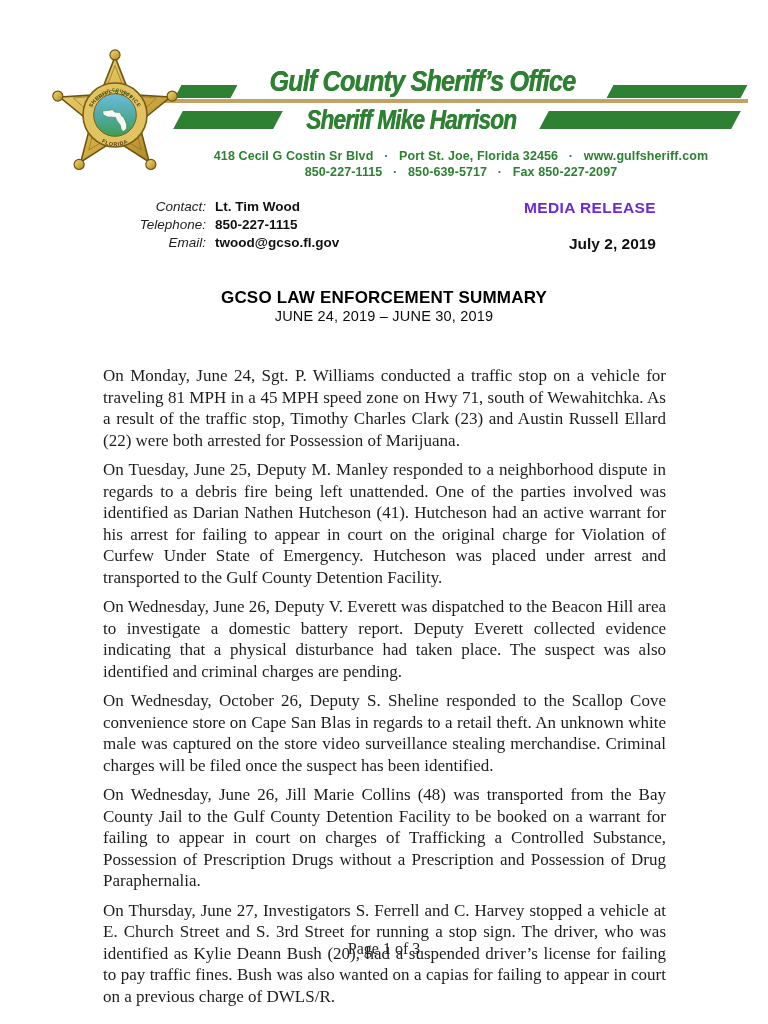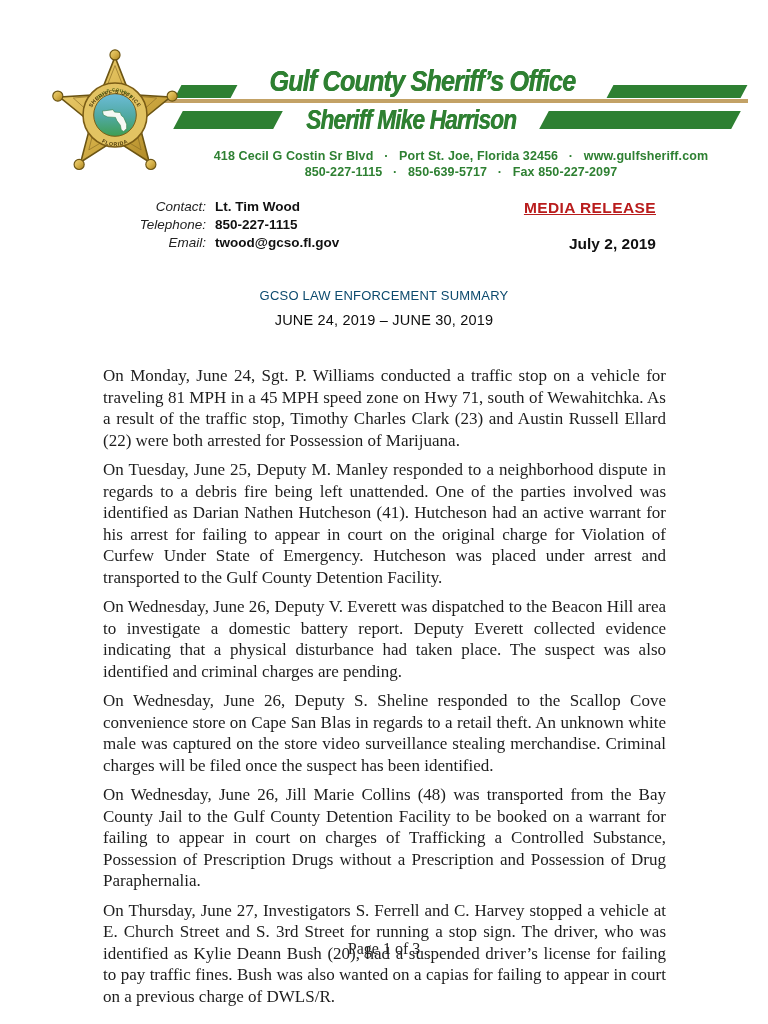--- a/index.html
+++ b/index.html
@@ -65,26 +65,26 @@
   .contact-grid{
     position:absolute;left:118px;top:198px;
     display:grid;grid-template-columns:88px auto;column-gap:9px;
     font-size:13.5px;line-height:18px;
   }
   .contact-label{font-style:italic;text-align:right;color:#222;}
   .contact-value{font-weight:bold;color:#111;}
   .release{
     position:absolute;right:112px;top:199px;text-align:right;
   }
-  .release-title{font-size:15.5px;letter-spacing:.4px;color:#b91c1c;font-weight:600;text-decoration:underline;}
+  .release-title{font-size:15.5px;letter-spacing:.4px;color:#6d28d9;font-weight:600;}
   .release-date{font-size:15.5px;margin-top:18px;color:#111;font-weight:600;}
   
   .summary-head{position:absolute;left:0;right:0;top:288px;text-align:center;}
-  .summary-title{font-size:13px;font-weight:normal;letter-spacing:.2px;color:#0c4a6e;}
-  .summary-range{font-size:14.5px;font-weight:normal;margin-top:9px;letter-spacing:.2px;color:#0d0d0d;}
+  .summary-title{font-size:17px;font-weight:bold;letter-spacing:.2px;color:#000000;}
+  .summary-range{font-size:14.5px;font-weight:normal;letter-spacing:.2px;color:#0d0d0d;}
   
   .body-text{
     position:absolute;left:103px;right:102px;top:365px;
     font-family:"Liberation Serif",serif;
     font-size:17px;line-height:21.5px;
     text-align:justify;color:var(--text);
   }
   .body-text p{margin:0 0 8px 0;}
   
   .page-footer{
@@ -174,20 +174,20 @@
 
   <div class="summary-head">
     <div class="summary-title">GCSO LAW ENFORCEMENT SUMMARY</div>
     <div class="summary-range">JUNE 24, 2019 – JUNE 30, 2019</div>
   </div>
 
   <div class="body-text">
     <p>On Monday, June 24, Sgt. P. Williams conducted a traffic stop on a vehicle for traveling 81 MPH in a 45 MPH speed zone on Hwy 71, south of Wewahitchka.  As a result of the traffic stop, Timothy Charles Clark (23) and Austin Russell Ellard (22) were both arrested for Possession of Marijuana.</p>
     <p>On Tuesday, June 25, Deputy M. Manley responded to a neighborhood dispute in regards to a debris fire being left unattended.  One of the parties involved was identified as Darian Nathen Hutcheson (41).  Hutcheson had an active warrant for his arrest for failing to appear in court on the original charge for Violation of Curfew Under State of Emergency.  Hutcheson was placed under arrest and transported to the Gulf County Detention Facility.</p>
     <p>On Wednesday, June 26, Deputy V. Everett was dispatched to the Beacon Hill area to investigate a domestic battery report.  Deputy Everett collected evidence indicating that a physical disturbance had taken place.  The suspect was also identified and criminal charges are pending.</p>
-    <p>On Wednesday, June 26, Deputy S. Sheline responded to the Scallop Cove convenience store on Cape San Blas in regards to a retail theft.  An unknown white male was captured on the store video surveillance stealing merchandise.  Criminal charges will be filed once the suspect has been identified.</p>
+    <p>On Wednesday, October 26, Deputy S. Sheline responded to the Scallop Cove convenience store on Cape San Blas in regards to a retail theft.  An unknown white male was captured on the store video surveillance stealing merchandise.  Criminal charges will be filed once the suspect has been identified.</p>
     <p>On Wednesday, June 26, Jill Marie Collins (48) was transported from the Bay County Jail to the Gulf County Detention Facility to be booked on a warrant for failing to appear in court on charges of Trafficking a Controlled Substance, Possession of Prescription Drugs without a Prescription and Possession of Drug Paraphernalia.</p>
     <p>On Thursday, June 27, Investigators S. Ferrell and C. Harvey stopped a vehicle at E. Church Street and S. 3rd Street for running a stop sign.  The driver, who was identified as Kylie Deann Bush (20), had a suspended driver’s license for failing to pay traffic fines.  Bush was also wanted on a capias for failing to appear in court on a previous charge of DWLS/R.</p>
   </div>
 
   <div class="page-footer">Page 1 of 3</div>
 
 </div>
 
 </body></html>

